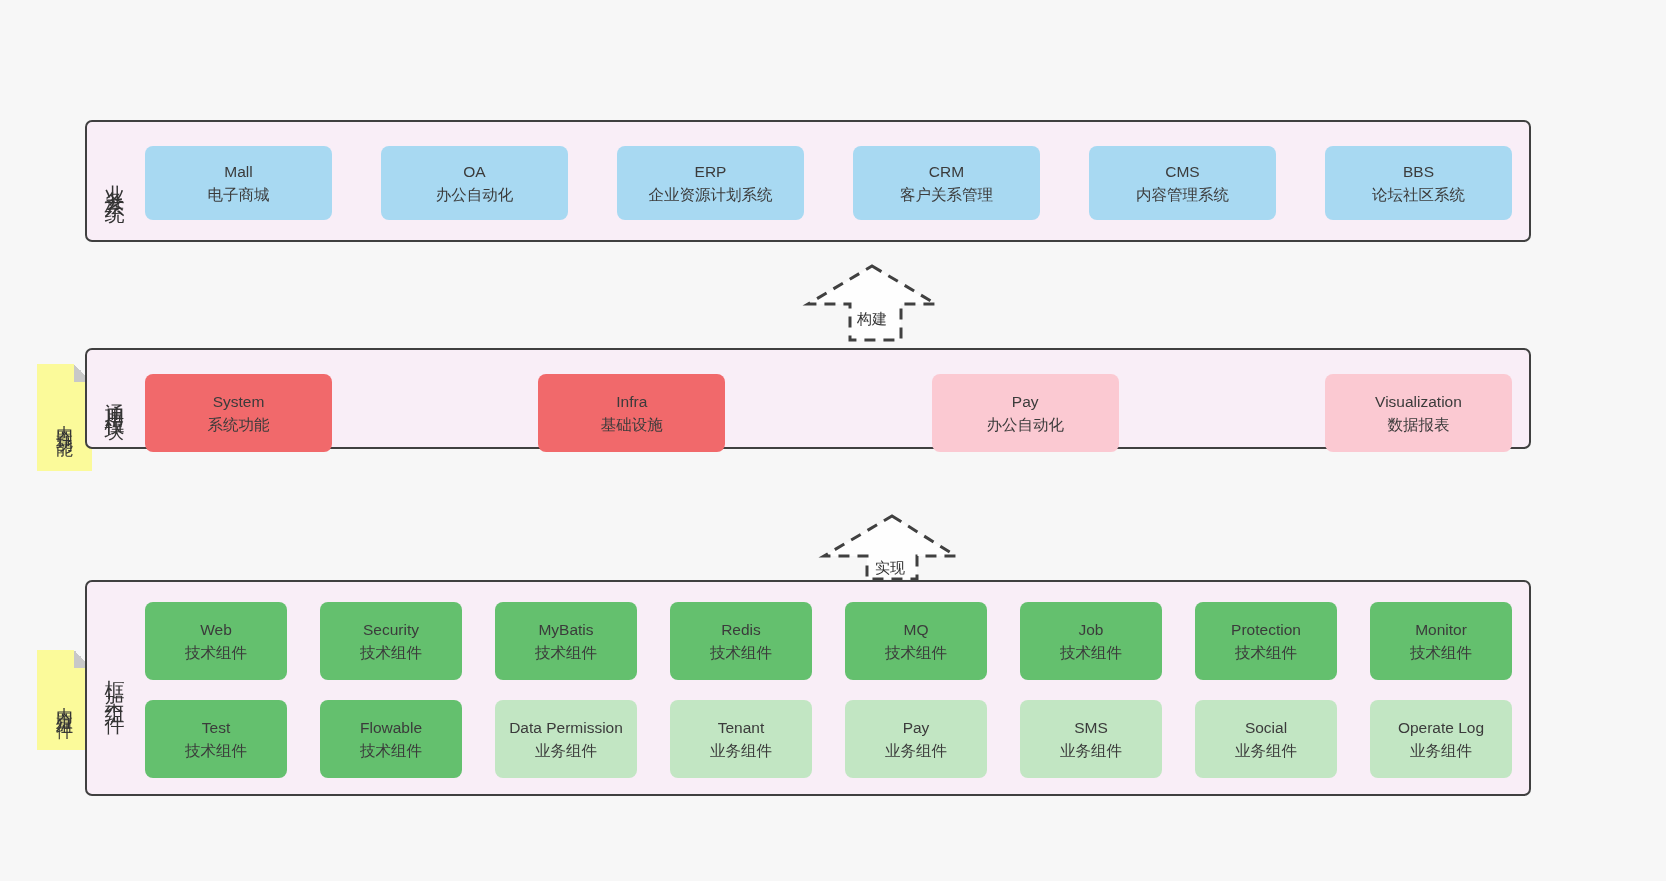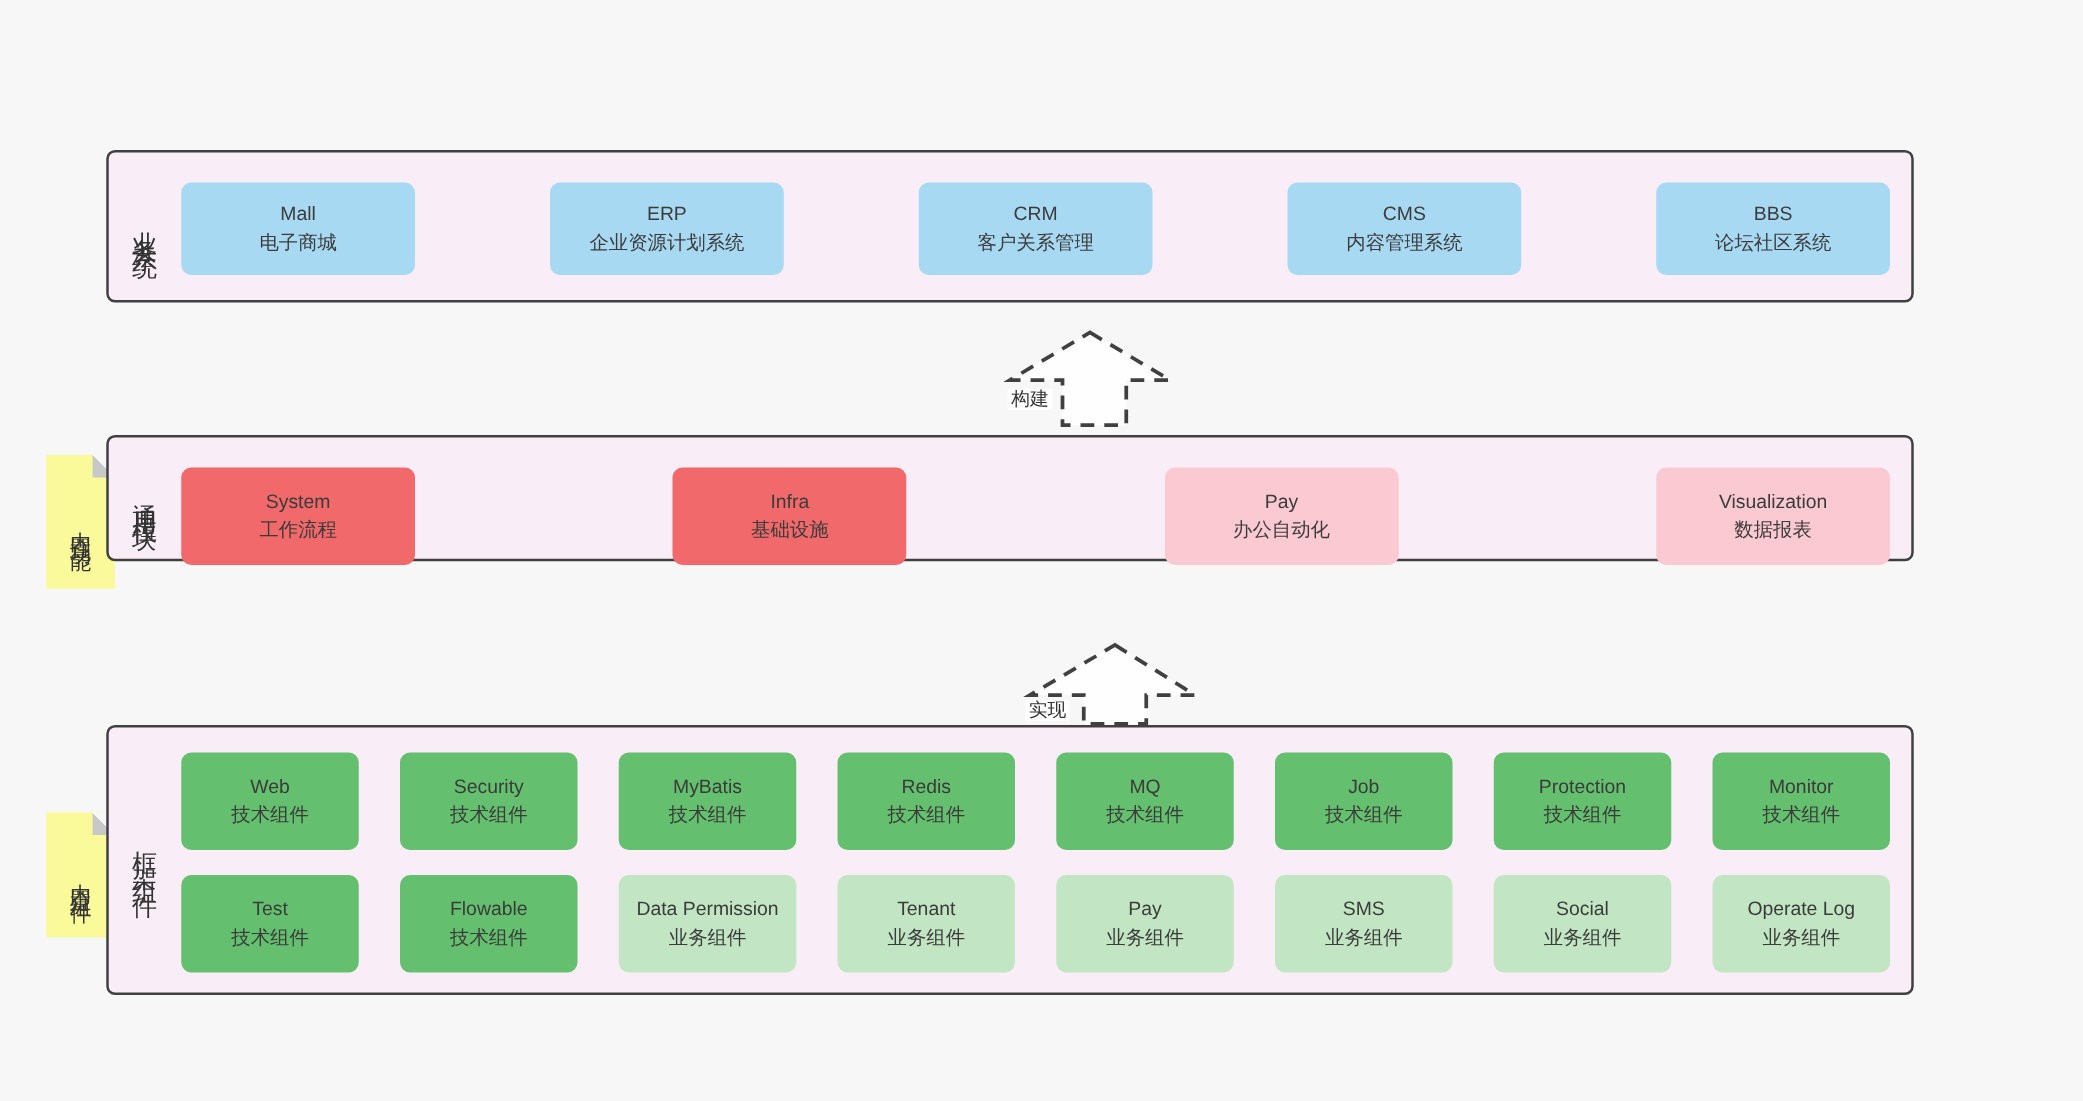--- a/index.html
+++ b/index.html
@@ -59,21 +59,21 @@
   }
   .arrow{position:absolute;z-index:2;}
   #arrow-build{left:806px;top:262px;width:132px;height:80px;}
   #arrow-implement{left:820px;top:511px;width:140px;height:70px;}
   .arrow svg{position:absolute;left:0;top:0;width:100%;height:100%;overflow:visible;}
   .arrow path{
     fill:#fefefe;stroke:var(--band-border,#3d3d3d);
     stroke-width:3;stroke-dasharray:11 8;stroke-linejoin:miter;
   }
   .arrow-label{
-    position:absolute;left:0;right:0;top:48px;text-align:left;
+    position:absolute;left:0;right:0;top:48px;text-align:center;
     font-size:15px;color:#333;z-index:3;
   }
   .arrow-label span{background:#fefefe;padding:0 3px;}
 </style>
 </head>
 <body>
 
 <div>
 
   <div class="sticky" id="sticky-features">
@@ -82,20 +82,24 @@
   <div class="sticky" id="sticky-components">
     <span class="vtext">内置组件</span>
   </div>
 
   <section class="band" id="band-business">
     <div class="vlabel">业务系统</div>
     <div class="row">
       <div class="box box-lg blue">
         <div>Mall</div>
         <div>电子商城</div>
+      </div>
+      <div class="box box-lg blue">
+        <div>OA</div>
+        <div>办公自动化</div>
       </div>
       <div class="box box-lg blue">
         <div>ERP</div>
         <div>企业资源计划系统</div>
       </div>
       <div class="box box-lg blue">
         <div>CRM</div>
         <div>客户关系管理</div>
       </div>
       <div class="box box-lg blue">
@@ -114,21 +118,21 @@
       <path d="M66 4 L130 42 L95 42 L95 78 L44 78 L44 42 L2 42 Z"></path>
     </svg>
     <div class="arrow-label"><span>构建</span></div>
   </div>
 
   <section class="band" id="band-modules">
     <div class="vlabel">通用模块</div>
     <div class="row">
       <div class="box box-lg red">
         <div>System</div>
-        <div>工作流程</div>
+        <div>系统功能</div>
       </div>
       <div class="box box-lg red">
         <div>Infra</div>
         <div>基础设施</div>
       </div>
       <div class="box box-lg pink">
         <div>Pay</div>
         <div>办公自动化</div>
       </div>
       <div class="box box-lg pink">

